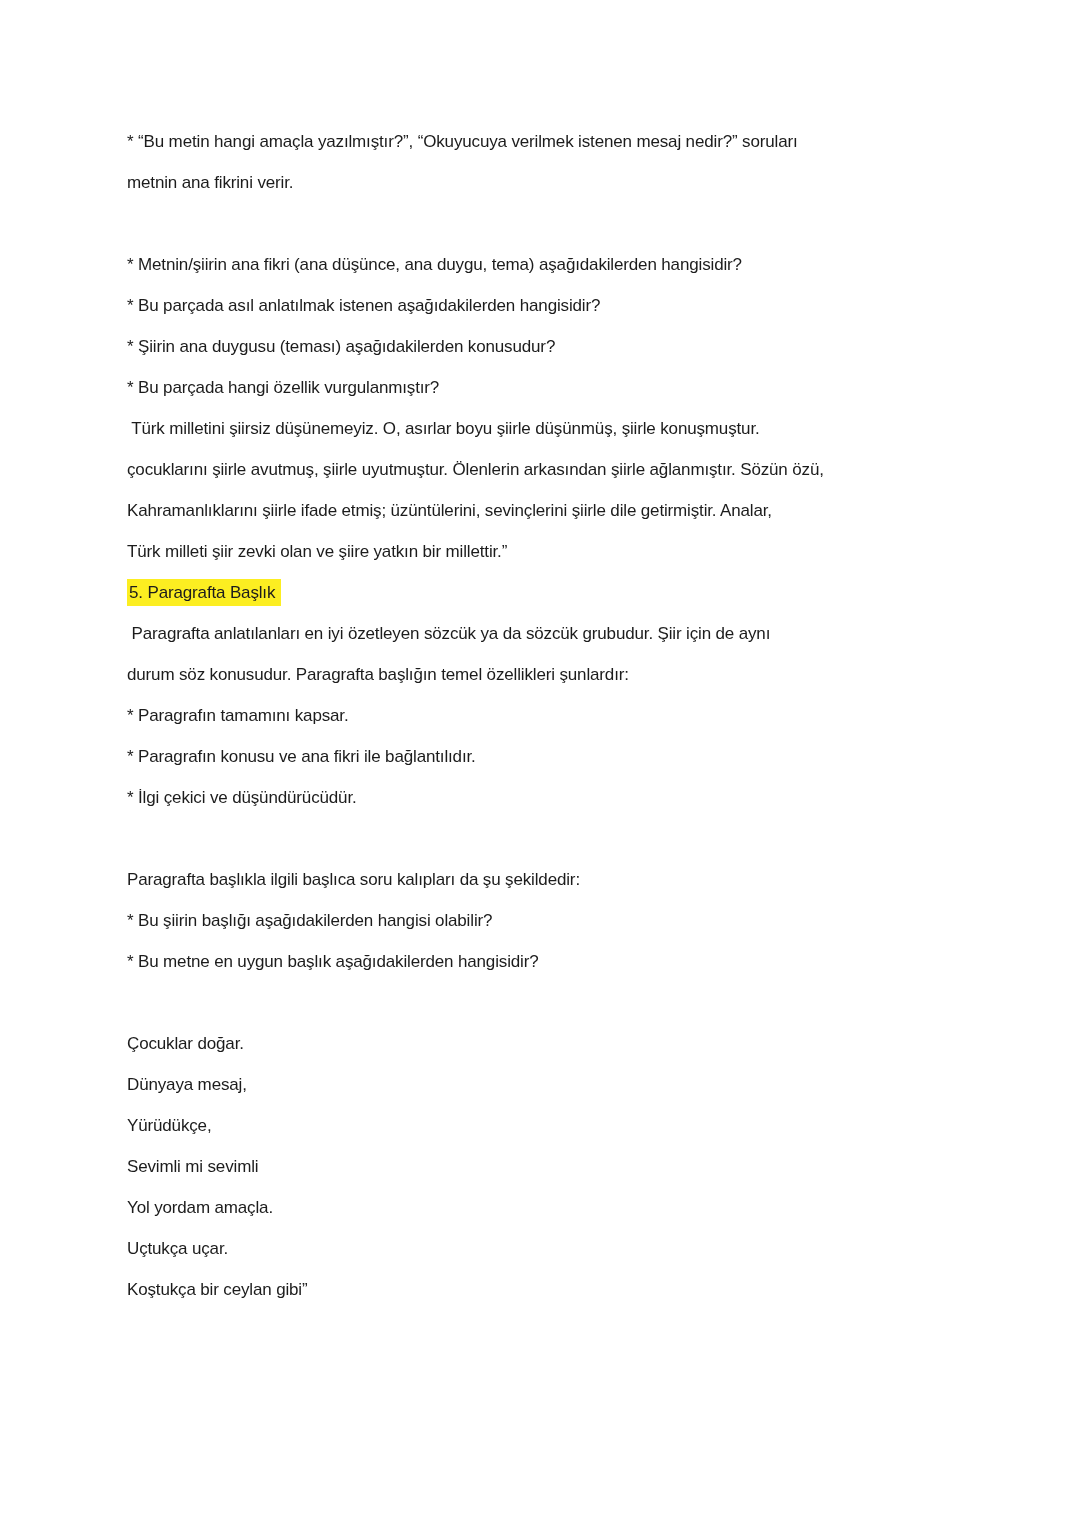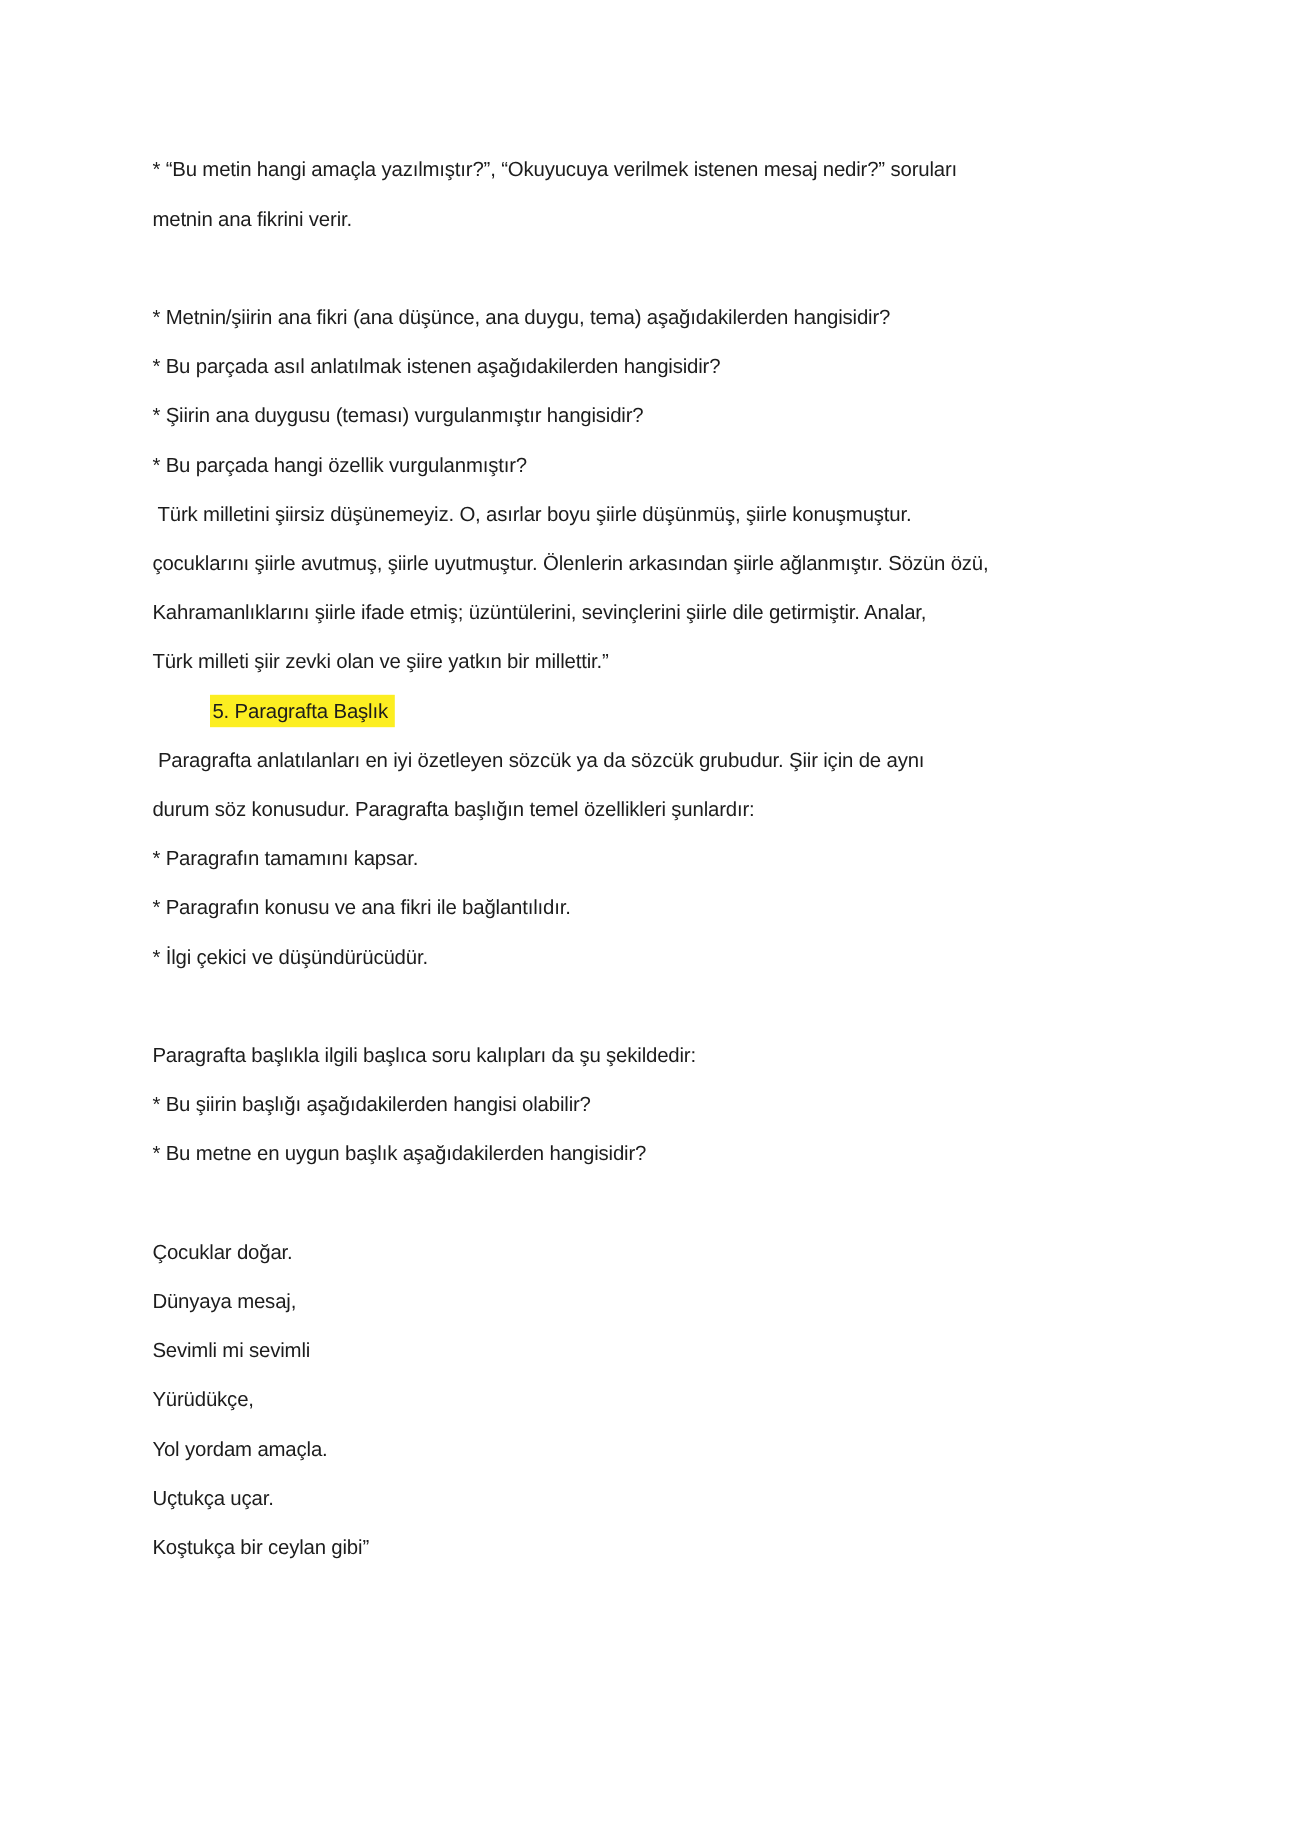--- a/index.html
+++ b/index.html
@@ -33,54 +33,53 @@
     letter-spacing: -0.15px;
     color: var(--text-color, #1c1c1c);
     white-space: pre;
   }
   .line.red {
     color: var(--red-color, #e0231b);
   }
   .line .hl {
     background: var(--highlight-color, #fcee21);
     padding: 4px 6px 4px 2px;
-    margin-left: 48px;
   }
   .line.blank {
     
   }
 </style>
 </head>
 <body>
 
 <div class="page">
   <div class="content" id="doc-lines">
       <div class="line">* “Bu metin hangi amaçla yazılmıştır?”, “Okuyucuya verilmek istenen mesaj nedir?” soruları</div>
       <div class="line">metnin ana fikrini verir.</div>
       <div class="line blank"></div>
       <div class="line">* Metnin/şiirin ana fikri (ana düşünce, ana duygu, tema) aşağıdakilerden hangisidir?</div>
       <div class="line">* Bu parçada asıl anlatılmak istenen aşağıdakilerden hangisidir?</div>
-      <div class="line">* Şiirin ana duygusu (teması) vurgulanmıştır hangisidir?</div>
+      <div class="line">* Şiirin ana duygusu (teması) aşağıdakilerden konusudur?</div>
       <div class="line">* Bu parçada hangi özellik vurgulanmıştır?</div>
       <div class="line"> Türk milletini şiirsiz düşünemeyiz. O, asırlar boyu şiirle düşünmüş, şiirle konuşmuştur.</div>
       <div class="line">çocuklarını şiirle avutmuş, şiirle uyutmuştur. Ölenlerin arkasından şiirle ağlanmıştır. Sözün özü,</div>
       <div class="line">Kahramanlıklarını şiirle ifade etmiş; üzüntülerini, sevinçlerini şiirle dile getirmiştir. Analar,</div>
       <div class="line">Türk milleti şiir zevki olan ve şiire yatkın bir millettir.”</div>
       <div class="line"><span class="hl">5. Paragrafta Başlık</span></div>
       <div class="line"> Paragrafta anlatılanları en iyi özetleyen sözcük ya da sözcük grubudur. Şiir için de aynı</div>
       <div class="line">durum söz konusudur. Paragrafta başlığın temel özellikleri şunlardır:</div>
       <div class="line">* Paragrafın tamamını kapsar.</div>
       <div class="line">* Paragrafın konusu ve ana fikri ile bağlantılıdır.</div>
       <div class="line">* İlgi çekici ve düşündürücüdür.</div>
       <div class="line blank"></div>
       <div class="line">Paragrafta başlıkla ilgili başlıca soru kalıpları da şu şekildedir:</div>
       <div class="line">* Bu şiirin başlığı aşağıdakilerden hangisi olabilir?</div>
       <div class="line">* Bu metne en uygun başlık aşağıdakilerden hangisidir?</div>
       <div class="line blank"></div>
       <div class="line">Çocuklar doğar.</div>
       <div class="line">Dünyaya mesaj,</div>
+      <div class="line">Yürüdükçe,</div>
       <div class="line">Sevimli mi sevimli</div>
-      <div class="line">Yürüdükçe,</div>
       <div class="line">Yol yordam amaçla.</div>
       <div class="line">Uçtukça uçar.</div>
       <div class="line">Koştukça bir ceylan gibi”</div>
     </div>
 </div>
 
 </body></html>

